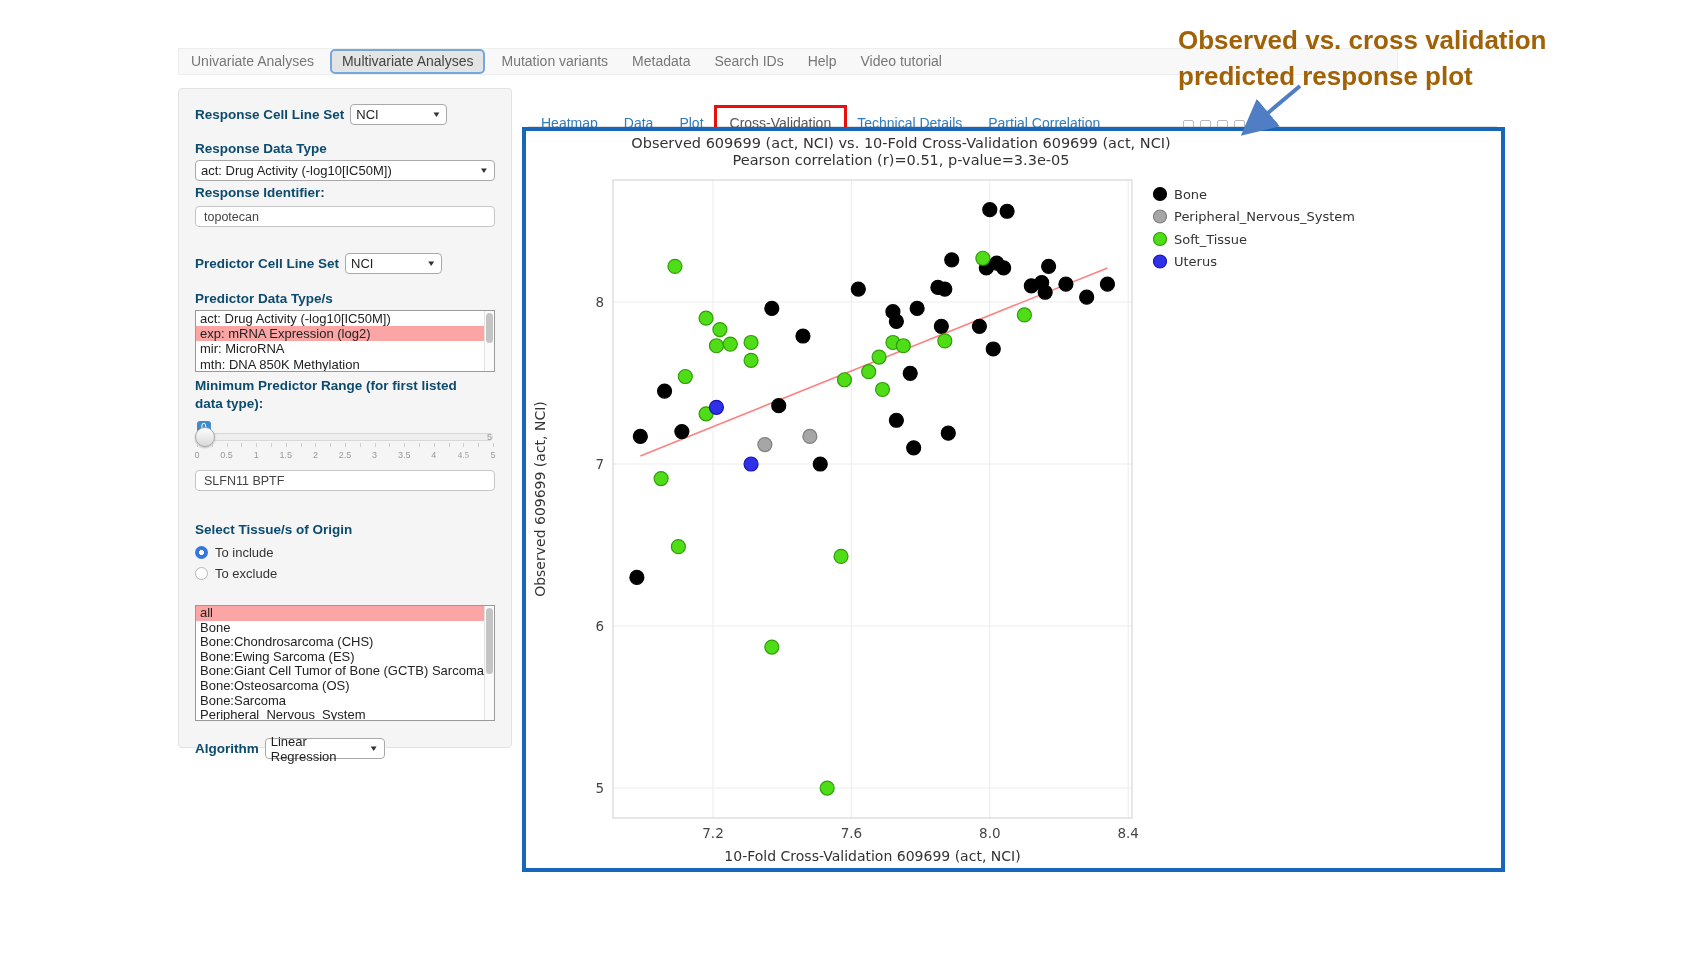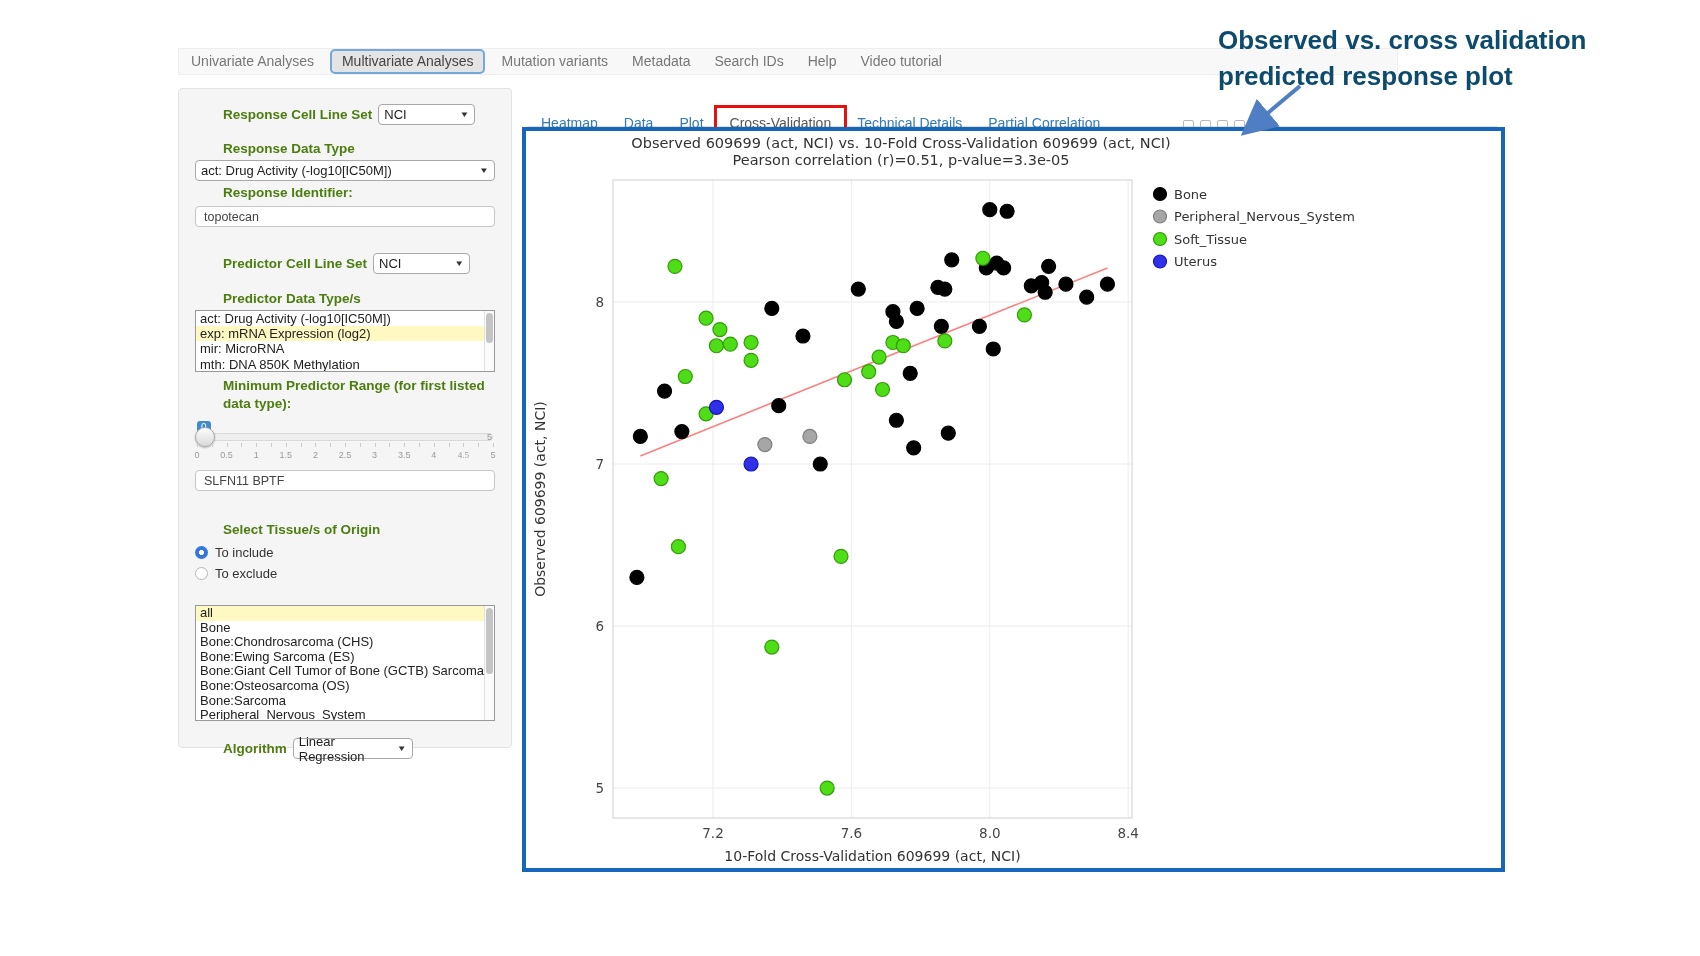--- a/index.html
+++ b/index.html
@@ -7,32 +7,32 @@
        font-family:"Liberation Sans",sans-serif;-webkit-font-smoothing:antialiased;}
   
   .navbar{position:absolute;left:178px;top:48px;width:1220px;height:27px;background:#f8f8f8;
           border:1px solid #eeeeee;display:flex;align-items:center;z-index:1;box-sizing:border-box;}
   .nav-item{padding:0 12px;font-size:14px;color:#777;white-space:nowrap;height:27px;line-height:27px;cursor:pointer;}
   .nav-item.active{background:#e4e4e4;border:2px solid #74a7dc;border-radius:5px;color:#444;
           height:25px;line-height:21px;padding:0 10px;margin:0 4px;box-sizing:border-box;}
   
   .side-panel{position:absolute;left:178px;top:88px;width:334px;height:660px;background:#f5f5f5;
           border:1px solid #e3e3e3;border-radius:4px;box-sizing:border-box;padding:15px 16px;z-index:1;}
-  .lbl{font-size:13.5px;font-weight:bold;color:#4d7c0f;line-height:18px;margin-left:28px;}
+  .lbl{font-size:13.5px;font-weight:bold;color:#0c4a6e;line-height:18px;}
   .row-flex{display:flex;align-items:center;gap:6px;}
   .fselect{background:#fff;border:1px solid #a9a9a9;border-radius:4px;height:21px;display:flex;
           align-items:center;justify-content:space-between;padding:0 5px;font-size:13px;color:#222;
           box-sizing:border-box;cursor:pointer;}
   .chev{font-size:10px;color:#333;transform:scaleY(.8);margin-left:6px;}
   .tinput{width:100%;box-sizing:border-box;height:21px;border:1px solid #c6c6c6;border-radius:4px;
           font-size:12.5px;color:#444;padding:0 8px;font-family:"Liberation Sans",sans-serif;background:#fff;}
   .listbox{position:relative;background:#fff;border:1px solid #999;width:100%;box-sizing:border-box;
           overflow:hidden;font-size:13px;color:#222;}
   .lopt{line-height:15.2px;padding:0 4px;white-space:nowrap;cursor:default;}
-  .lopt.selected{background:#fef9c3;}
+  .lopt.selected{background:#fca5a5;}
   .sbar{position:absolute;right:0;top:0;bottom:0;width:9px;background:#fbfbfb;border-left:1px solid #e2e2e2;}
   .sthumb{position:absolute;right:1px;width:7px;background:#c4c4c4;border-radius:4px;}
   
   .slider-wrap{position:relative;height:44px;margin-top:8px;}
   .sl-track{position:absolute;left:2px;right:2px;top:12px;height:6px;background:#eee;
           border:1px solid #d9d9d9;border-radius:4px;}
   .sl-handle{position:absolute;left:-3px;top:-7px;width:18px;height:18px;border-radius:50%;
           background:linear-gradient(#fdfdfd,#d9d9d9);border:1px solid #a8a8a8;
           box-shadow:0 1px 2px rgba(0,0,0,.25);cursor:pointer;}
   .sl-badge{position:absolute;left:-1px;top:-13px;background:#428bca;color:#fff;font-size:10px;
@@ -50,21 +50,21 @@
   .main-tab.active{color:#555;}
   .main-tab.highlighted{outline:3px solid #e80f0f;outline-offset:0;}
   .tab-underline{position:absolute;left:528px;top:126px;width:969px;height:1px;background:#ddd;z-index:0;}
   
   .plot-frame{position:absolute;left:522px;top:127px;width:983px;height:745px;border:4px solid #1766b9;
           box-sizing:border-box;z-index:5;background:#fff;}
   .modebar{position:absolute;left:1183px;top:120px;z-index:1;display:flex;gap:6px;}
   .mb-ico{width:9px;height:9px;border:1.5px solid #b9b9b9;border-radius:2px;}
   
   .callout{position:absolute;left:1178px;top:22px;z-index:6;font-size:26px;font-weight:bold;
-          color:#0c4a6e;line-height:36px;white-space:nowrap;margin-left:40px;}
+          color:#a16207;line-height:36px;white-space:nowrap;}
   .arrow-svg{position:absolute;left:1228px;top:78px;z-index:6;}
 </style>
 </head>
 <body>
 
 <div class="navbar" id="navbar">
     <div class="nav-item">Univariate Analyses</div>
     <div class="nav-item active">Multivariate Analyses</div>
     <div class="nav-item">Mutation variants</div>
     <div class="nav-item">Metadata</div>

